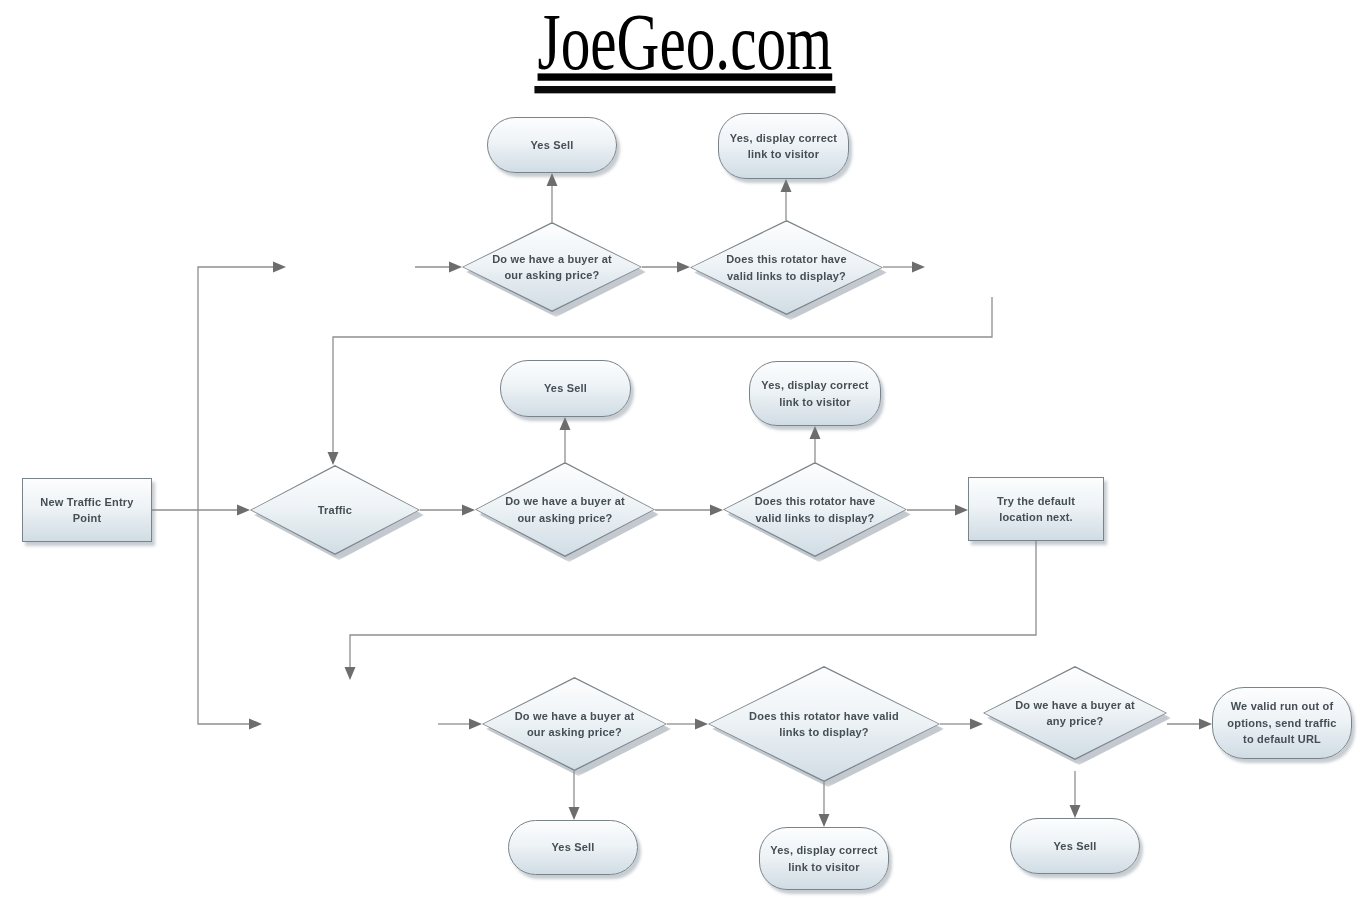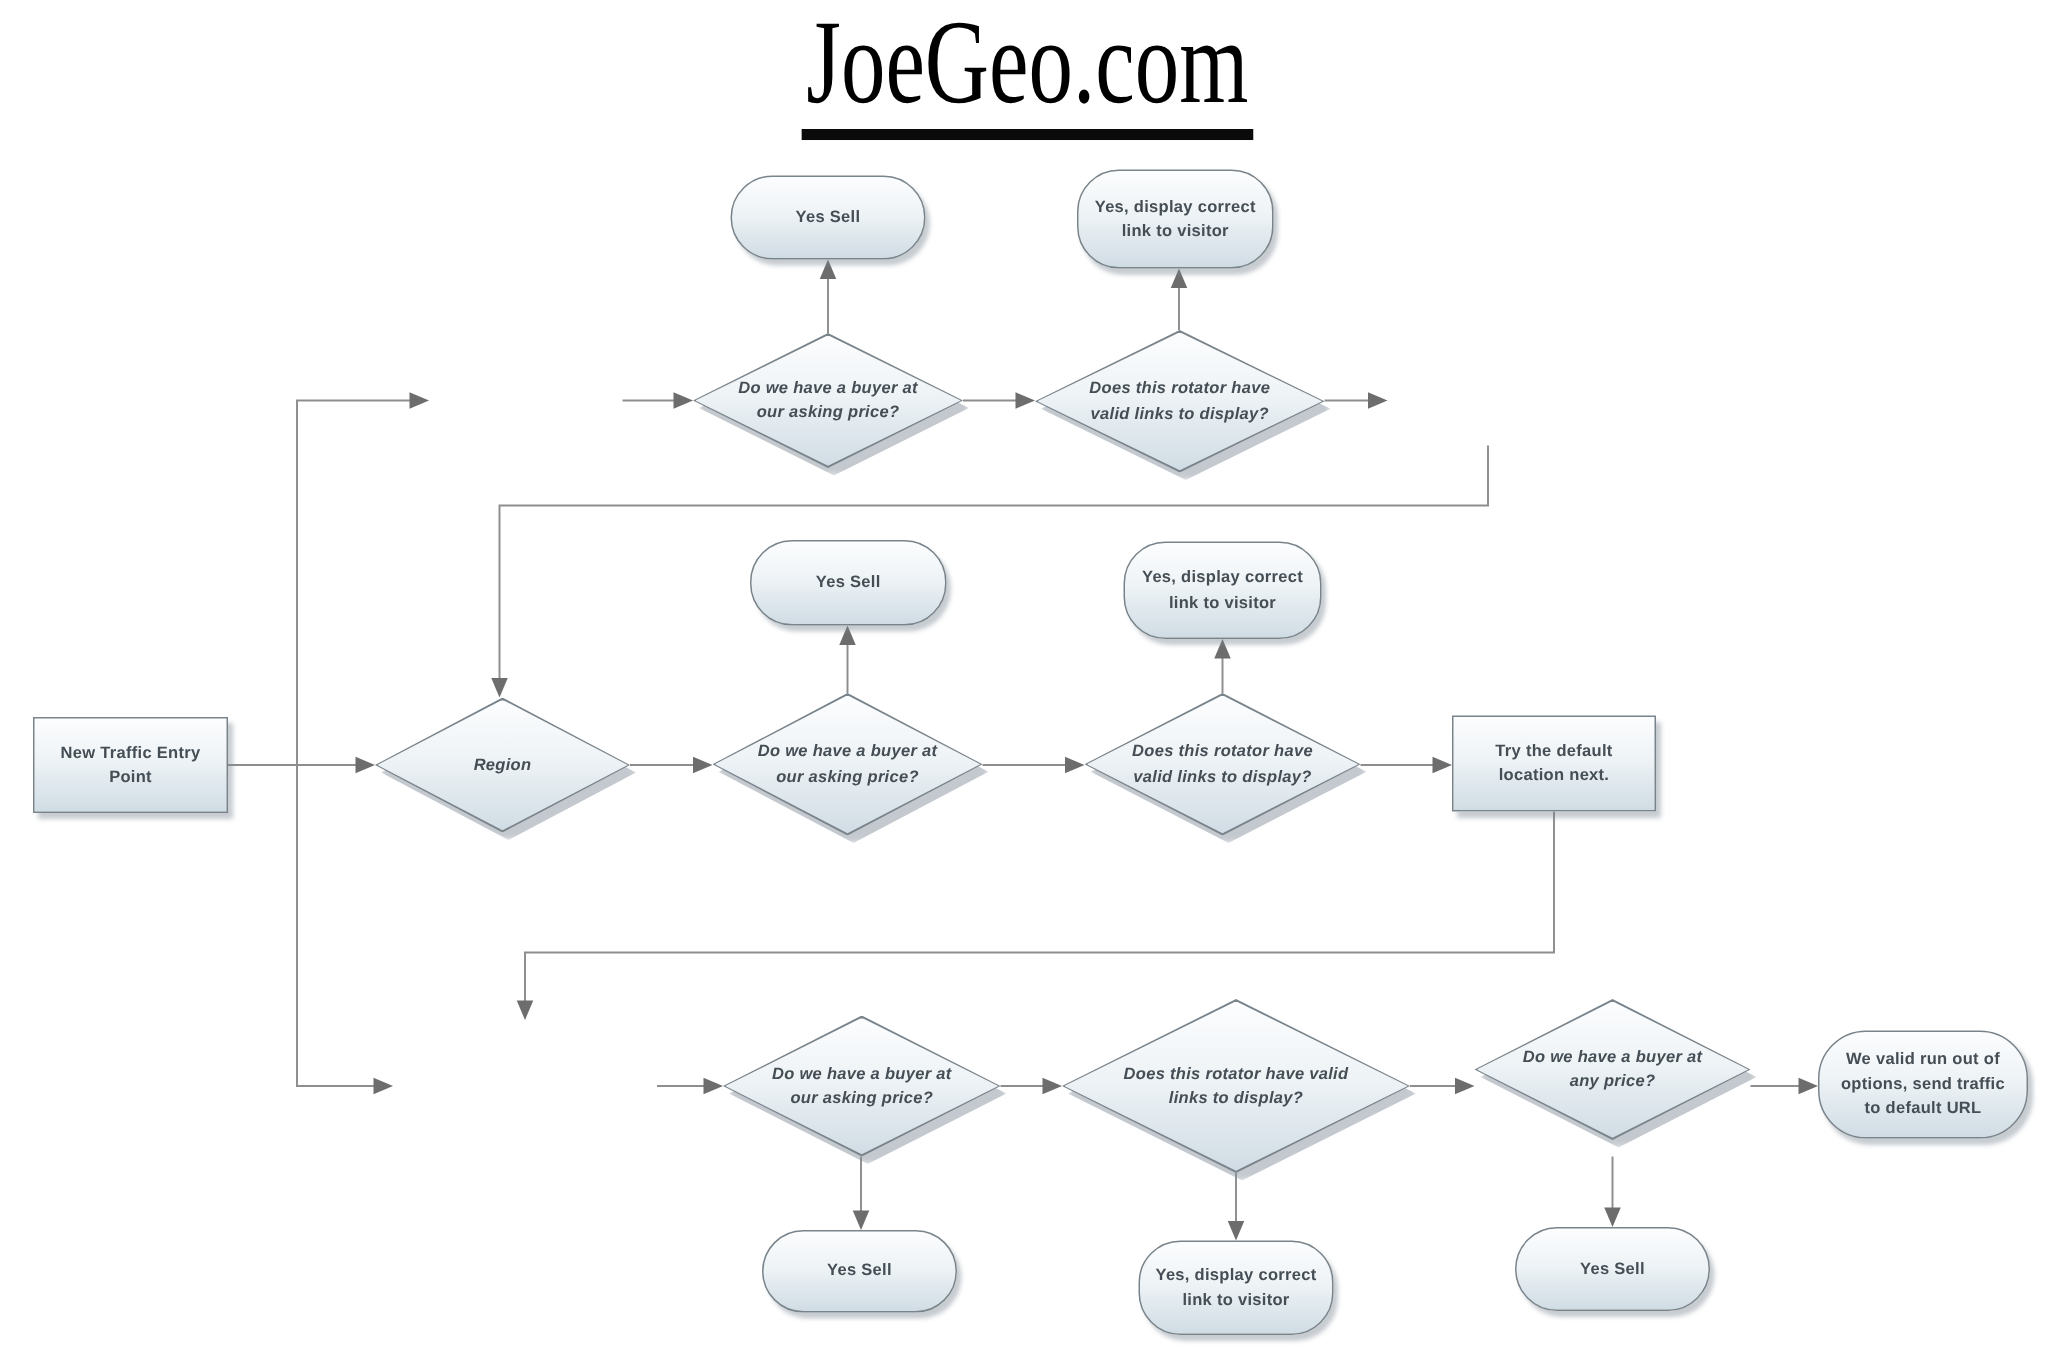--- a/index.html
+++ b/index.html
@@ -1,20 +1,20 @@
 <!DOCTYPE html>
 <html><head>
 <meta charset="utf-8">
 <style>
   html,body{margin:0;padding:0;background:#ffffff;}
   body{width:1369px;height:900px;position:relative;overflow:hidden;
        font-family:"Liberation Sans",sans-serif;}
   .stage{position:absolute;left:0;top:0;width:1369px;height:900px;}
 
-  .title-wrap{position:absolute;left:0;top:2px;width:100%;display:flex;justify-content:center;}
+  .title-wrap{position:absolute;left:0;top:2px;width:100%;display:flex;justify-content:center;text-decoration:underline;}
   .title-text{display:inline-block;font-family:"Liberation Serif","DejaVu Serif",serif;
       font-size:76px;line-height:1.02;color:#000;font-weight:400;
       transform:scale(.78,1.05);transform-origin:center top;
       border-bottom:7px solid #0a0a0a;padding:0 4px 2px;}
 
   .wires{position:absolute;left:0;top:0;}
 
   .node{position:absolute;}
   .rect,.stadium{background:linear-gradient(180deg,#fcfdfe 0%,#eef3f6 45%,#d0dce4 100%);
       border:1px solid #79838a;box-shadow:3px 4px 3px rgba(122,133,146,.42);
@@ -23,21 +23,21 @@
   .label{font-size:11px;line-height:1.5;font-weight:bold;color:#454e55;
       text-align:center;letter-spacing:.2px;padding:0 8px;}
 
   .diamond{position:absolute;}
   .diamond .layer{position:absolute;
       clip-path:polygon(50% 0,100% 50%,50% 100%,0 50%);}
   .d-shadow{inset:0;background:rgba(138,148,160,.5);transform:translate(4px,5px);filter:blur(2px);}
   .d-border{inset:0;background:#79838a;}
   .d-fill{inset:1.5px;background:linear-gradient(180deg,#fcfdfe 0%,#eef3f6 45%,#d0dce4 100%);}
   .diamond .label{position:absolute;inset:0;display:flex;align-items:center;
-      justify-content:center;padding:0 13%;font-style:italic;}
+      justify-content:center;padding:0 13%;}
 </style>
 </head>
 <body>
 
 <div class="stage">
 
   <div class="title-wrap">
     <span class="title-text">JoeGeo.com</span>
   </div>
 
@@ -115,21 +115,21 @@
     <div class="label">Does this rotator have valid links to display?</div>
   </div>
   <div class="node stadium" style="left:718px;top:113px;width:131px;height:66px">
     <div class="label">Yes, display correct link to visitor</div>
   </div>
 
   <div class="node diamond" style="left:250px;top:465px;width:170px;height:90px">
     <div class="layer d-shadow"></div>
     <div class="layer d-border"></div>
     <div class="layer d-fill"></div>
-    <div class="label">Region</div>
+    <div class="label">Traffic</div>
   </div>
   <div class="node diamond" style="left:475px;top:462px;width:180px;height:95px">
     <div class="layer d-shadow"></div>
     <div class="layer d-border"></div>
     <div class="layer d-fill"></div>
     <div class="label">Do we have a buyer at our asking price?</div>
   </div>
   <div class="node stadium" style="left:500px;top:360px;width:131px;height:57px">
     <div class="label">Yes Sell</div>
   </div>

